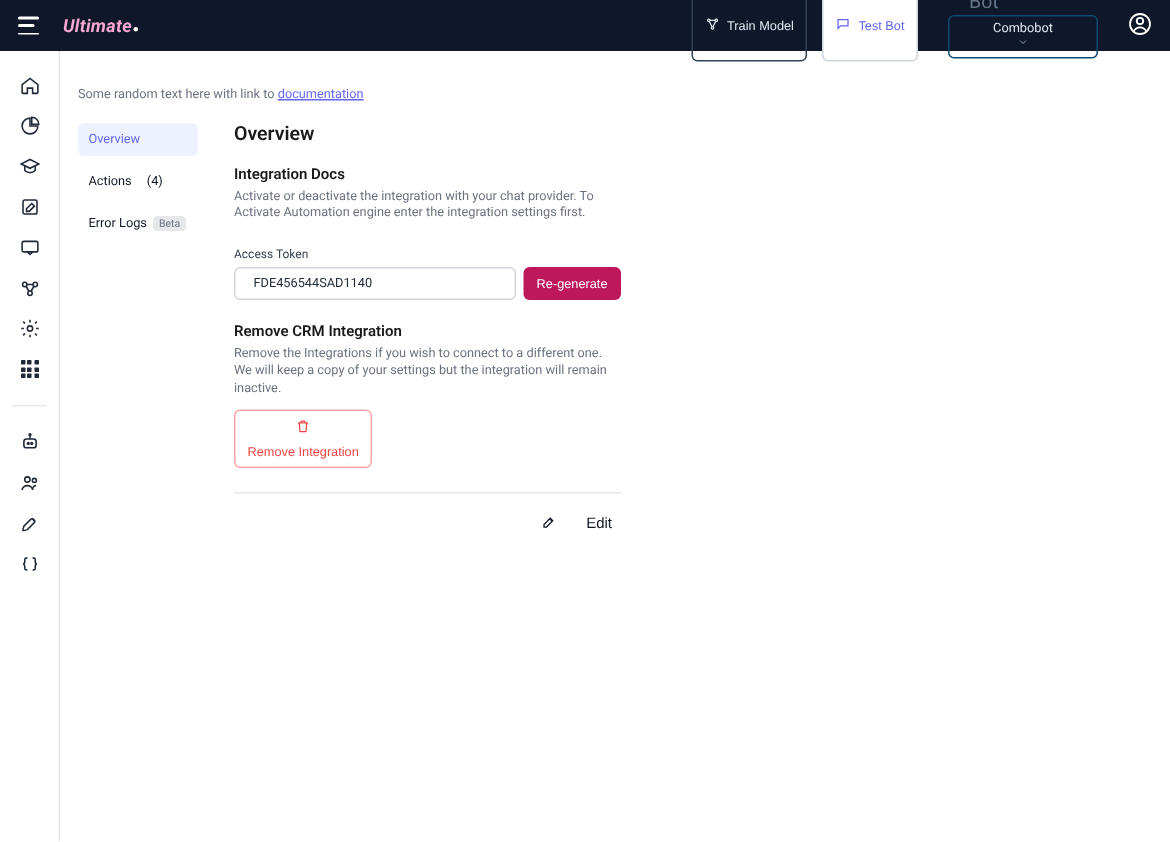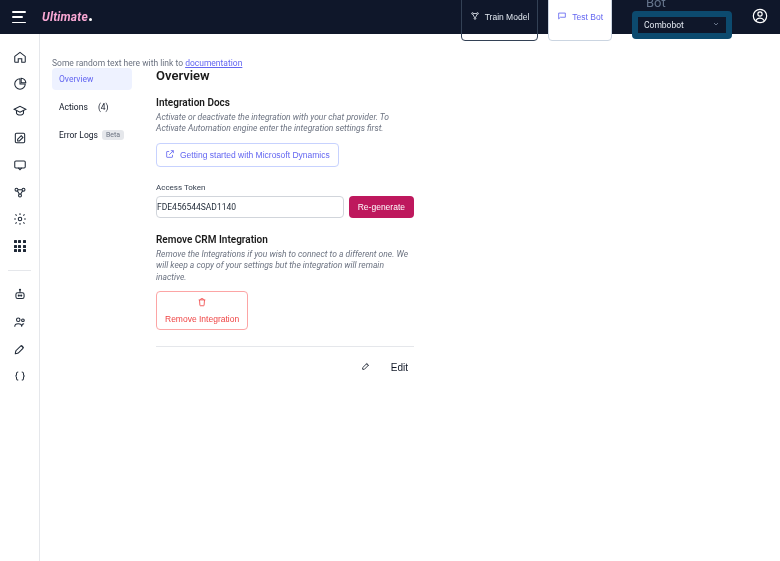--- a/index.html
+++ b/index.html
@@ -35,22 +35,22 @@
     border: 1px solid transparent; line-height: 1;
   }
   .btn-train { color: #e2e8f0; border-color: #334155; background: transparent; }
   .btn-train svg { stroke: #e2e8f0; }
   .btn-test { color: #6366f1; border-color: #cbd5e1; background: #fff; }
   .btn-test svg { stroke: #6366f1; }
   .bot-block { display: flex; flex-direction: column; margin-left: 10px; min-width: 100px; }
   .bot-label { color: #64748b; font-size: 13px; line-height: 1; margin-left: 14px; }
   .bot-select {
     display: flex; align-items: center; justify-content: space-between;
-    color: #e2e8f0; font-size: 8.5px; border: 6px solid #0c4a6e;
-    border-radius: 4px; padding: 3px 6px; margin-top: 2px; cursor: pointer;
+    color: #e2e8f0; font-size: 8.5px; border: 1px solid #0c4a6e;
+    border-radius: 4px; padding: 3px 6px; margin-top: 2px; cursor: pointer; flex-direction: column;
   }
   .bot-select svg { stroke: #94a3b8; }
   .avatar-icon { margin-left: 10px; cursor: pointer; }
   .avatar-icon svg { stroke: #fff; }
 
   
   .app { display: flex; height: calc(100% - 34px); }
 
   
   .rail {
@@ -66,38 +66,38 @@
     display: inline-block; width: 3px; height: 3px; background: #1f2937; border-radius: 0.5px;
   }
   .rail .grid-icon { display: grid; grid-template-columns: repeat(3,3px); gap: 1.5px; }
 
   
   .main { flex: 1; padding: 20px 0 0 12px; overflow: hidden; }
   .page-title { font-size: 18px; font-weight: 600; }
   .page-sub { font-size: 8.5px; color: #6b7280; margin-top: 4px; }
   .page-sub a { color: #6366f1; text-decoration: underline; }
 
-  .content-row { display: flex; gap: 24px; }
+  .content-row { display: flex; gap: 24px; margin-top: 14px; }
 
   
   .subnav { width: 80px; display: flex; flex-direction: column; gap: 6px; }
   .subnav .tab {
     font-size: 8.5px; padding: 6px 7px; border-radius: 4px; cursor: pointer;
     display: flex; align-items: center; gap: 4px; color: #111827;
   }
   .subnav .tab.active { background: #eef2ff; color: #6366f1; }
   .badge {
     background: #e5e7eb; color: #6b7280; font-size: 7px; padding: 1px 4px; border-radius: 3px;
   }
 
   
   .panel { width: 258px; }
   .panel h2 { font-size: 13px; font-weight: 600; margin-bottom: 14px; }
   .panel h3 { font-size: 10px; font-weight: 600; margin-bottom: 4px; }
-  .panel .muted { font-size: 8.5px; color: #6b7280; line-height: 1.35; font-style: italic; }
+  .panel .muted { font-size: 8.5px; color: #6b7280; line-height: 1.35; }
   .panel .section { margin-bottom: 16px; }
 
   .btn-outline {
     display: inline-flex; align-items: center; gap: 5px;
     border: 1px solid #c7d2fe; color: #6366f1; background: #fff;
     border-radius: 4px; padding: 5px 8px; font-size: 8.5px; cursor: pointer;
     margin-top: 8px;
   }
   .btn-outline svg { stroke: #6366f1; }
   .btn-outline-danger {
@@ -105,21 +105,21 @@
     border: 1px solid #fca5a5; color: #ef4444; background: #fff;
     border-radius: 4px; padding: 5px 8px; font-size: 8.5px; cursor: pointer;
     margin-top: 8px;
     flex-direction: column;
   }
   .btn-outline-danger svg { stroke: #ef4444; }
 
   .field-label { font-size: 8px; color: #374151; margin-bottom: 4px; display: block; }
   .token-row { display: flex; gap: 5px; align-items: stretch; }
   .token-input {
-    flex: 1; border: 1px solid #d1d5db; border-radius: 4px; padding: 5px 0;
+    flex: 1; border: 1px solid #d1d5db; border-radius: 4px; padding: 5px 12px;
     font-size: 8.5px; color: #1f2937; background: #fff; outline: none;
     font-family: inherit;
   }
   .btn-primary {
     background: #be185d; border: none; color: #fff; border-radius: 4px;
     padding: 0 9px; font-size: 8.5px; cursor: pointer;
   }
 
   .divider { border: none; border-top: 1px solid #e5e7eb; margin: 14px 0 10px; }
 
@@ -290,30 +290,20 @@
           <span class="badge">Beta</span>
         </div>
       </div>
 
       <div class="panel">
         <h2>Overview</h2>
 
         <div class="section">
           <h3>Integration Docs</h3>
           <p class="muted">Activate or deactivate the integration with your chat provider. To Activate Automation engine enter the integration settings first.</p>
-          <button class="btn-outline">
-            <span>
-              <svg width="10" height="10" viewBox="0 0 24 24" fill="none" stroke-width="2">
-                  <path d="M14 4h6v6"></path>
-                  <path d="M20 4L10 14"></path>
-                  <path d="M18 14v5a1 1 0 0 1-1 1H5a1 1 0 0 1-1-1V7a1 1 0 0 1 1-1h5"></path>
-                </svg>
-            </span>
-            <span>Getting started with Microsoft Dynamics</span>
-          </button>
         </div>
 
         <div class="section">
           <label class="field-label">Access Token</label>
           <div class="token-row">
             <input class="token-input" type="text" value="FDE456544SAD1140" style="">
             <button class="btn-primary">Re-generate</button>
           </div>
         </div>
 

